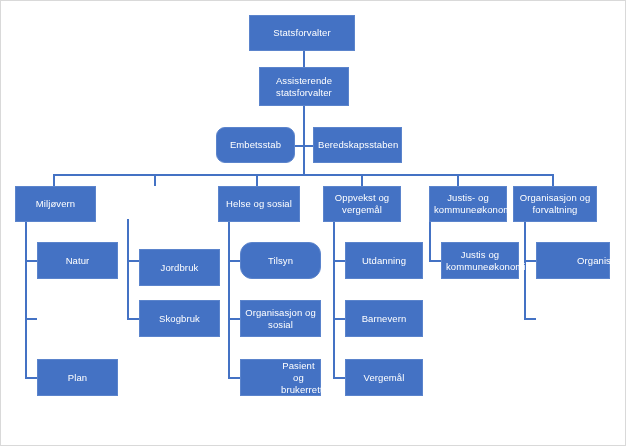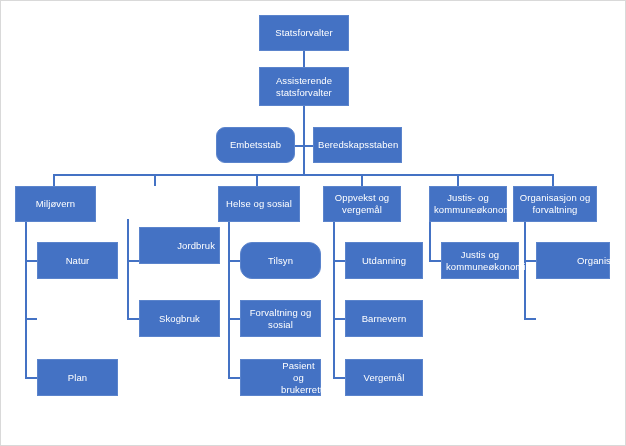--- a/index.html
+++ b/index.html
@@ -87,21 +87,21 @@
   <div class="conn h" style="left:332px; top:317px; width:12px;"></div>
   <div class="conn h" style="left:332px; top:376px; width:12px;"></div>
 
   <div class="conn v" style="left:428px; top:218px; height:43px;"></div>
   <div class="conn h" style="left:428px; top:259px; width:12px;"></div>
 
   <div class="conn v" style="left:523px; top:218px; height:101px;"></div>
   <div class="conn h" style="left:523px; top:259px; width:12px;"></div>
   <div class="conn h" style="left:523px; top:317px; width:12px;"></div>
 
-  <div class="node" style="left:258px; top:14px; width:90px; height:36px;">
+  <div class="node" style="left:248px; top:14px; width:106px; height:36px;">
     <span>Statsforvalter</span>
   </div>
 
   <div class="node" style="left:258px; top:66px; width:90px; height:39px;">
     <span>Assisterende statsforvalter</span>
   </div>
 
   <div class="node" style="left:215px; top:126px; width:79px; height:36px;border-radius:9px;">
     <span>Embetsstab</span>
   </div>
@@ -125,32 +125,32 @@
     <span>Organisasjon og forvaltning</span>
   </div>
 
   <div class="node" style="left:36px; top:241px; width:81px; height:37px;">
     <span>Natur</span>
   </div>
   <div class="node" style="left:36px; top:358px; width:81px; height:37px;">
     <span>Plan</span>
   </div>
 
-  <div class="node" style="left:138px; top:226px; width:81px; height:37px;text-align:right;">
+  <div class="node" style="left:138px; top:248px; width:81px; height:37px;">
     <span>Jordbruk</span>
   </div>
   <div class="node" style="left:138px; top:299px; width:81px; height:37px;">
     <span>Skogbruk</span>
   </div>
 
   <div class="node" style="left:239px; top:241px; width:81px; height:37px;border-radius:12px;">
     <span>Tilsyn</span>
   </div>
   <div class="node" style="left:239px; top:299px; width:81px; height:37px;">
-    <span>Forvaltning og sosial</span>
+    <span>Organisasjon og sosial</span>
   </div>
   <div class="node" style="left:239px; top:358px; width:81px; height:37px;padding-left:40px;">
     <span>Pasient og brukerrettigheter</span>
   </div>
 
   <div class="node" style="left:344px; top:241px; width:78px; height:37px;">
     <span>Utdanning</span>
   </div>
   <div class="node" style="left:344px; top:299px; width:78px; height:37px;">
     <span>Barnevern</span>

